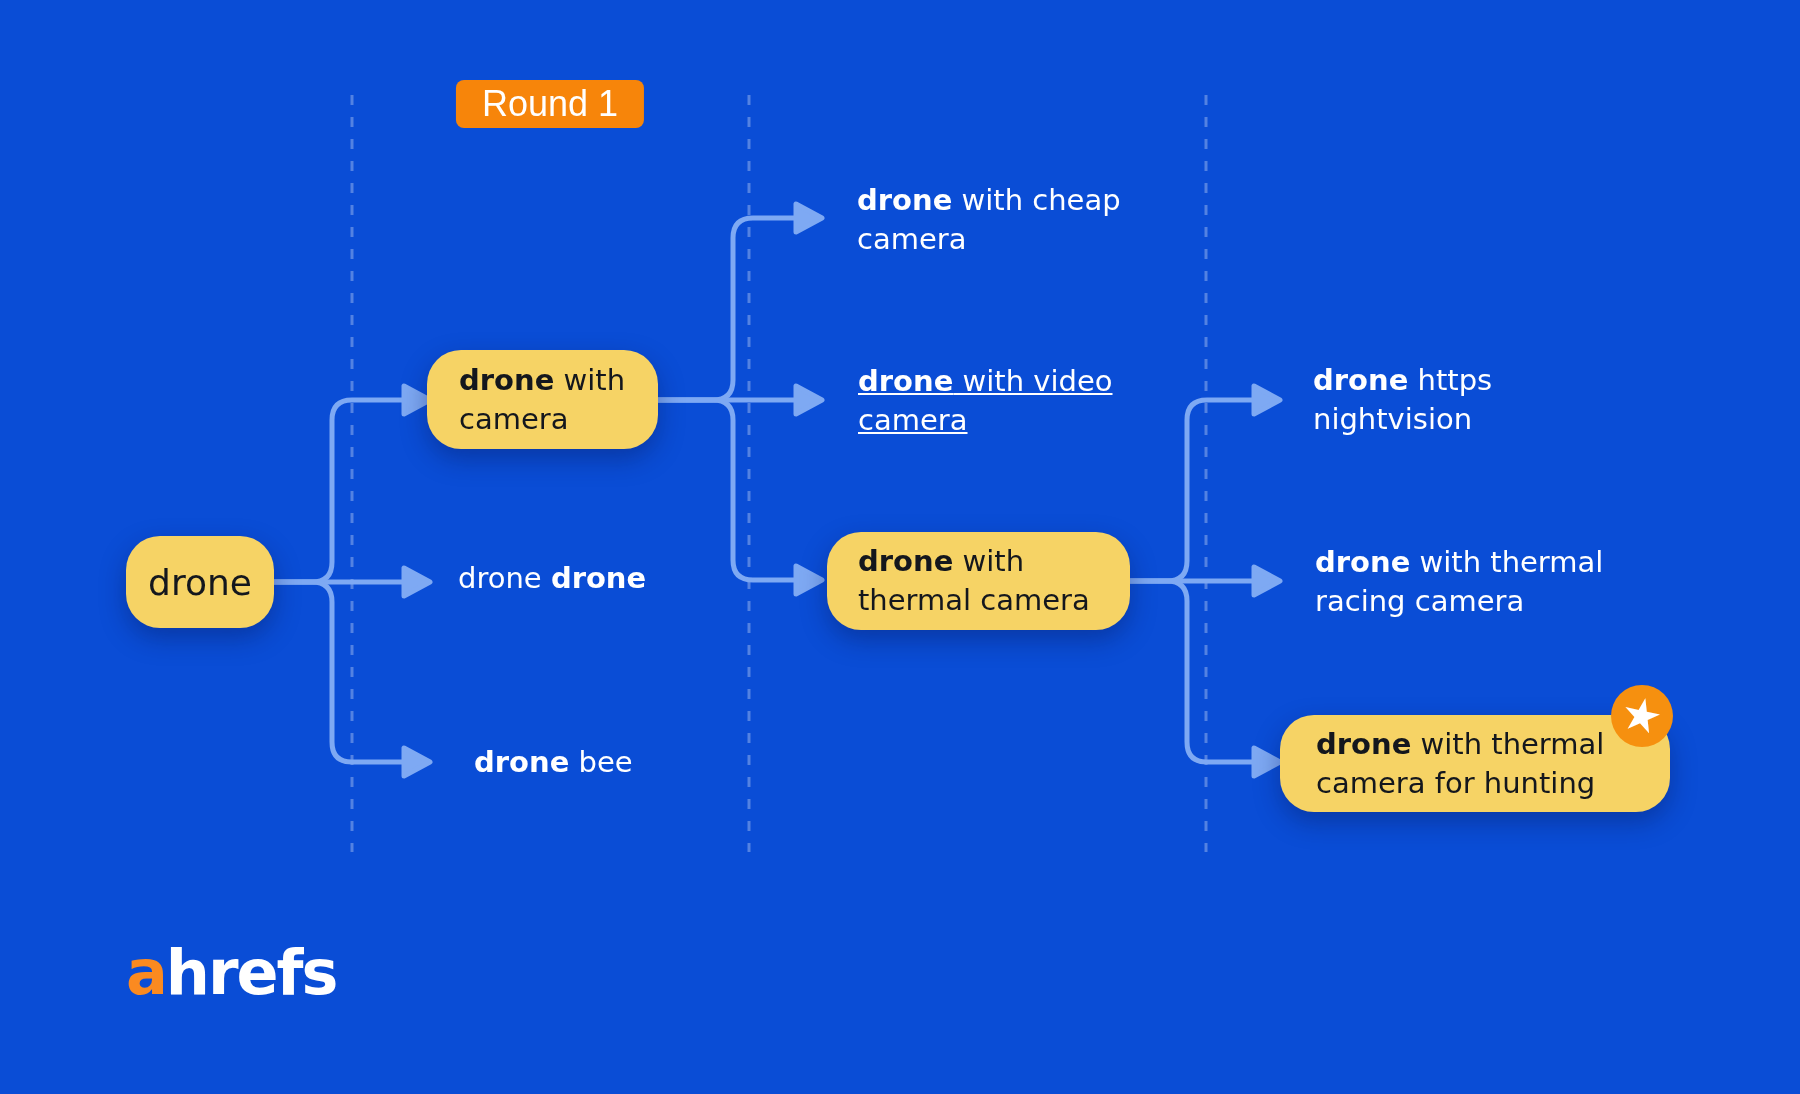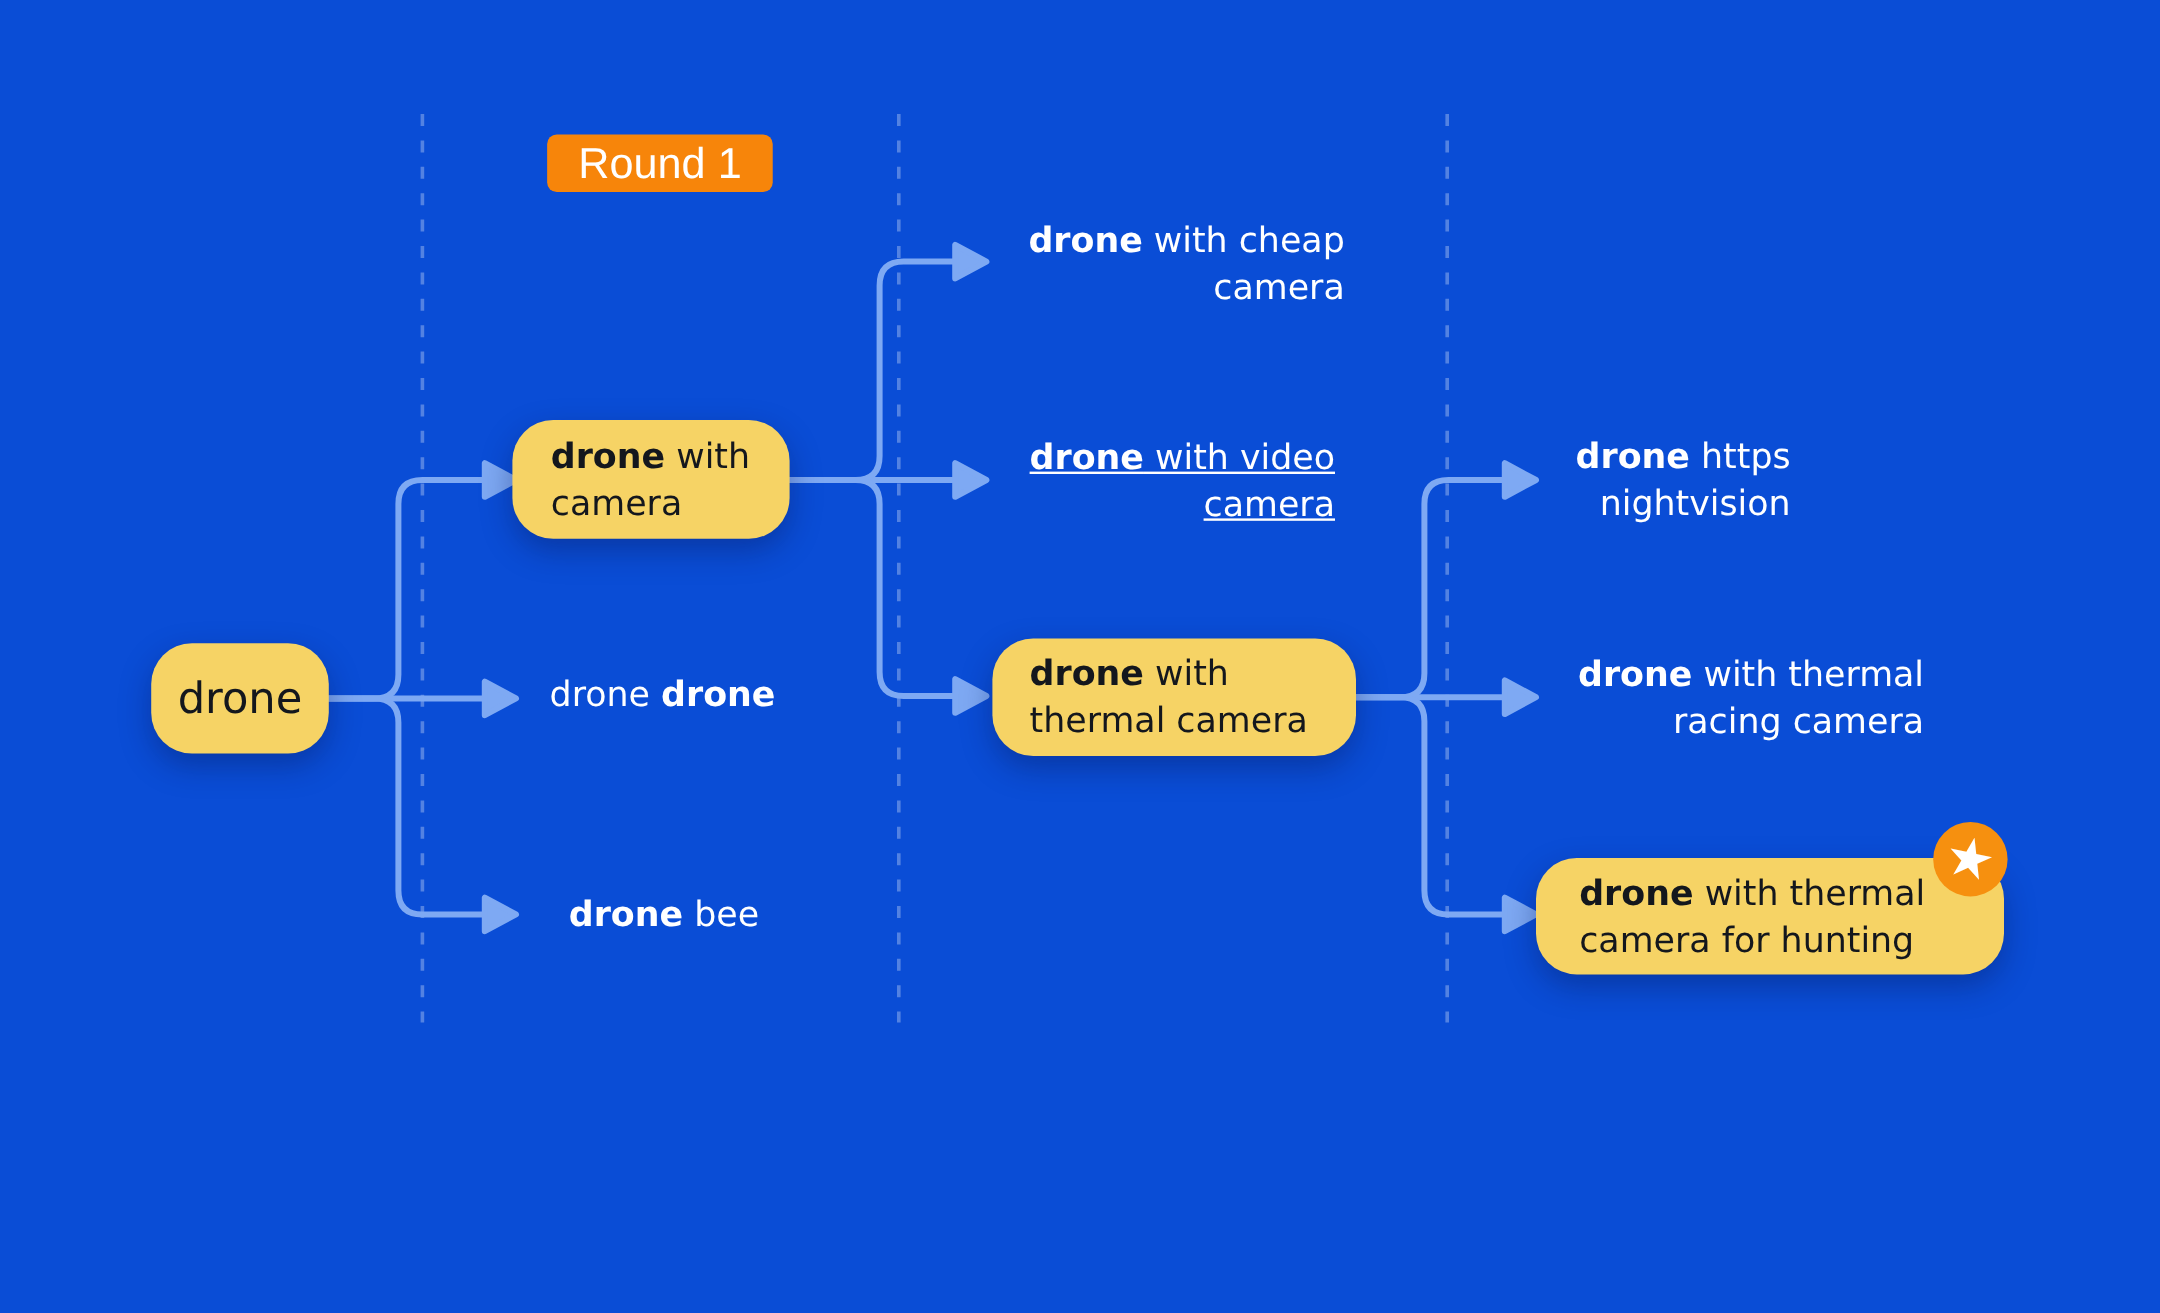--- a/index.html
+++ b/index.html
@@ -9,35 +9,35 @@
   }
   html,body{margin:0;padding:0;}
   body{background:#06307f;}
   .canvas{
     position:relative; width:1800px; height:1094px; overflow:hidden;
     background:var(--background);
     font-family:"DejaVu Sans", sans-serif;
   }
   .wires{position:absolute; left:0; top:0; width:1800px; height:1094px;}
   .badge{
-    position:absolute; top:112px; height:48px; transform:translateX(-50%);
+    position:absolute; top:80px; height:48px; transform:translateX(-50%);
     background:var(--badge); color:var(--text-light); border-radius:8px;
     padding:0 26px; font:400 36px/48px "Liberation Sans", sans-serif;
     white-space:nowrap;
   }
   .bubble{
     position:absolute; box-sizing:border-box; background:var(--bubble);
     border-radius:34px; color:var(--text-dark); display:flex; align-items:center;
     font-size:29px; line-height:39px;
     box-shadow:0 10px 26px rgba(8,24,90,.40);
   }
   .bubble .t span, .bubble .t b, .plain span, .plain b{white-space:pre-line;}
   .bubble.root{justify-content:center; font-size:36px;}
   .plain{
-    position:absolute; color:var(--text-light); font-size:29px; line-height:39px;text-align:right;
+    position:absolute; color:var(--text-light); font-size:29px; line-height:39px;
   }
   b{font-weight:bold;}
   .star-badge{
     position:absolute; left:1611px; top:685px; width:62px; height:62px;
     border-radius:50%; background:var(--star-badge);
     display:flex; align-items:center; justify-content:center;
   }
   .star-badge .glyph{
     color:var(--text-light); font-size:46px; line-height:1;
     transform:rotate(12deg) translateY(-1px);
@@ -128,15 +128,16 @@
 
   <div class="bubble" style="left:1280px; top:715px; width:390px; height:97px; padding-left:36px;">
       <span class="t"><span></span><b>drone</b><span> with thermal
 camera for hunting</span></span>
     </div>
 
   <div class="star-badge">
     <span class="glyph">★</span>
   </div>
 
+  <div class="logo"><span class="accent">a</span><span>hrefs</span></div>
 
 
 </div>
 
 </body></html>

